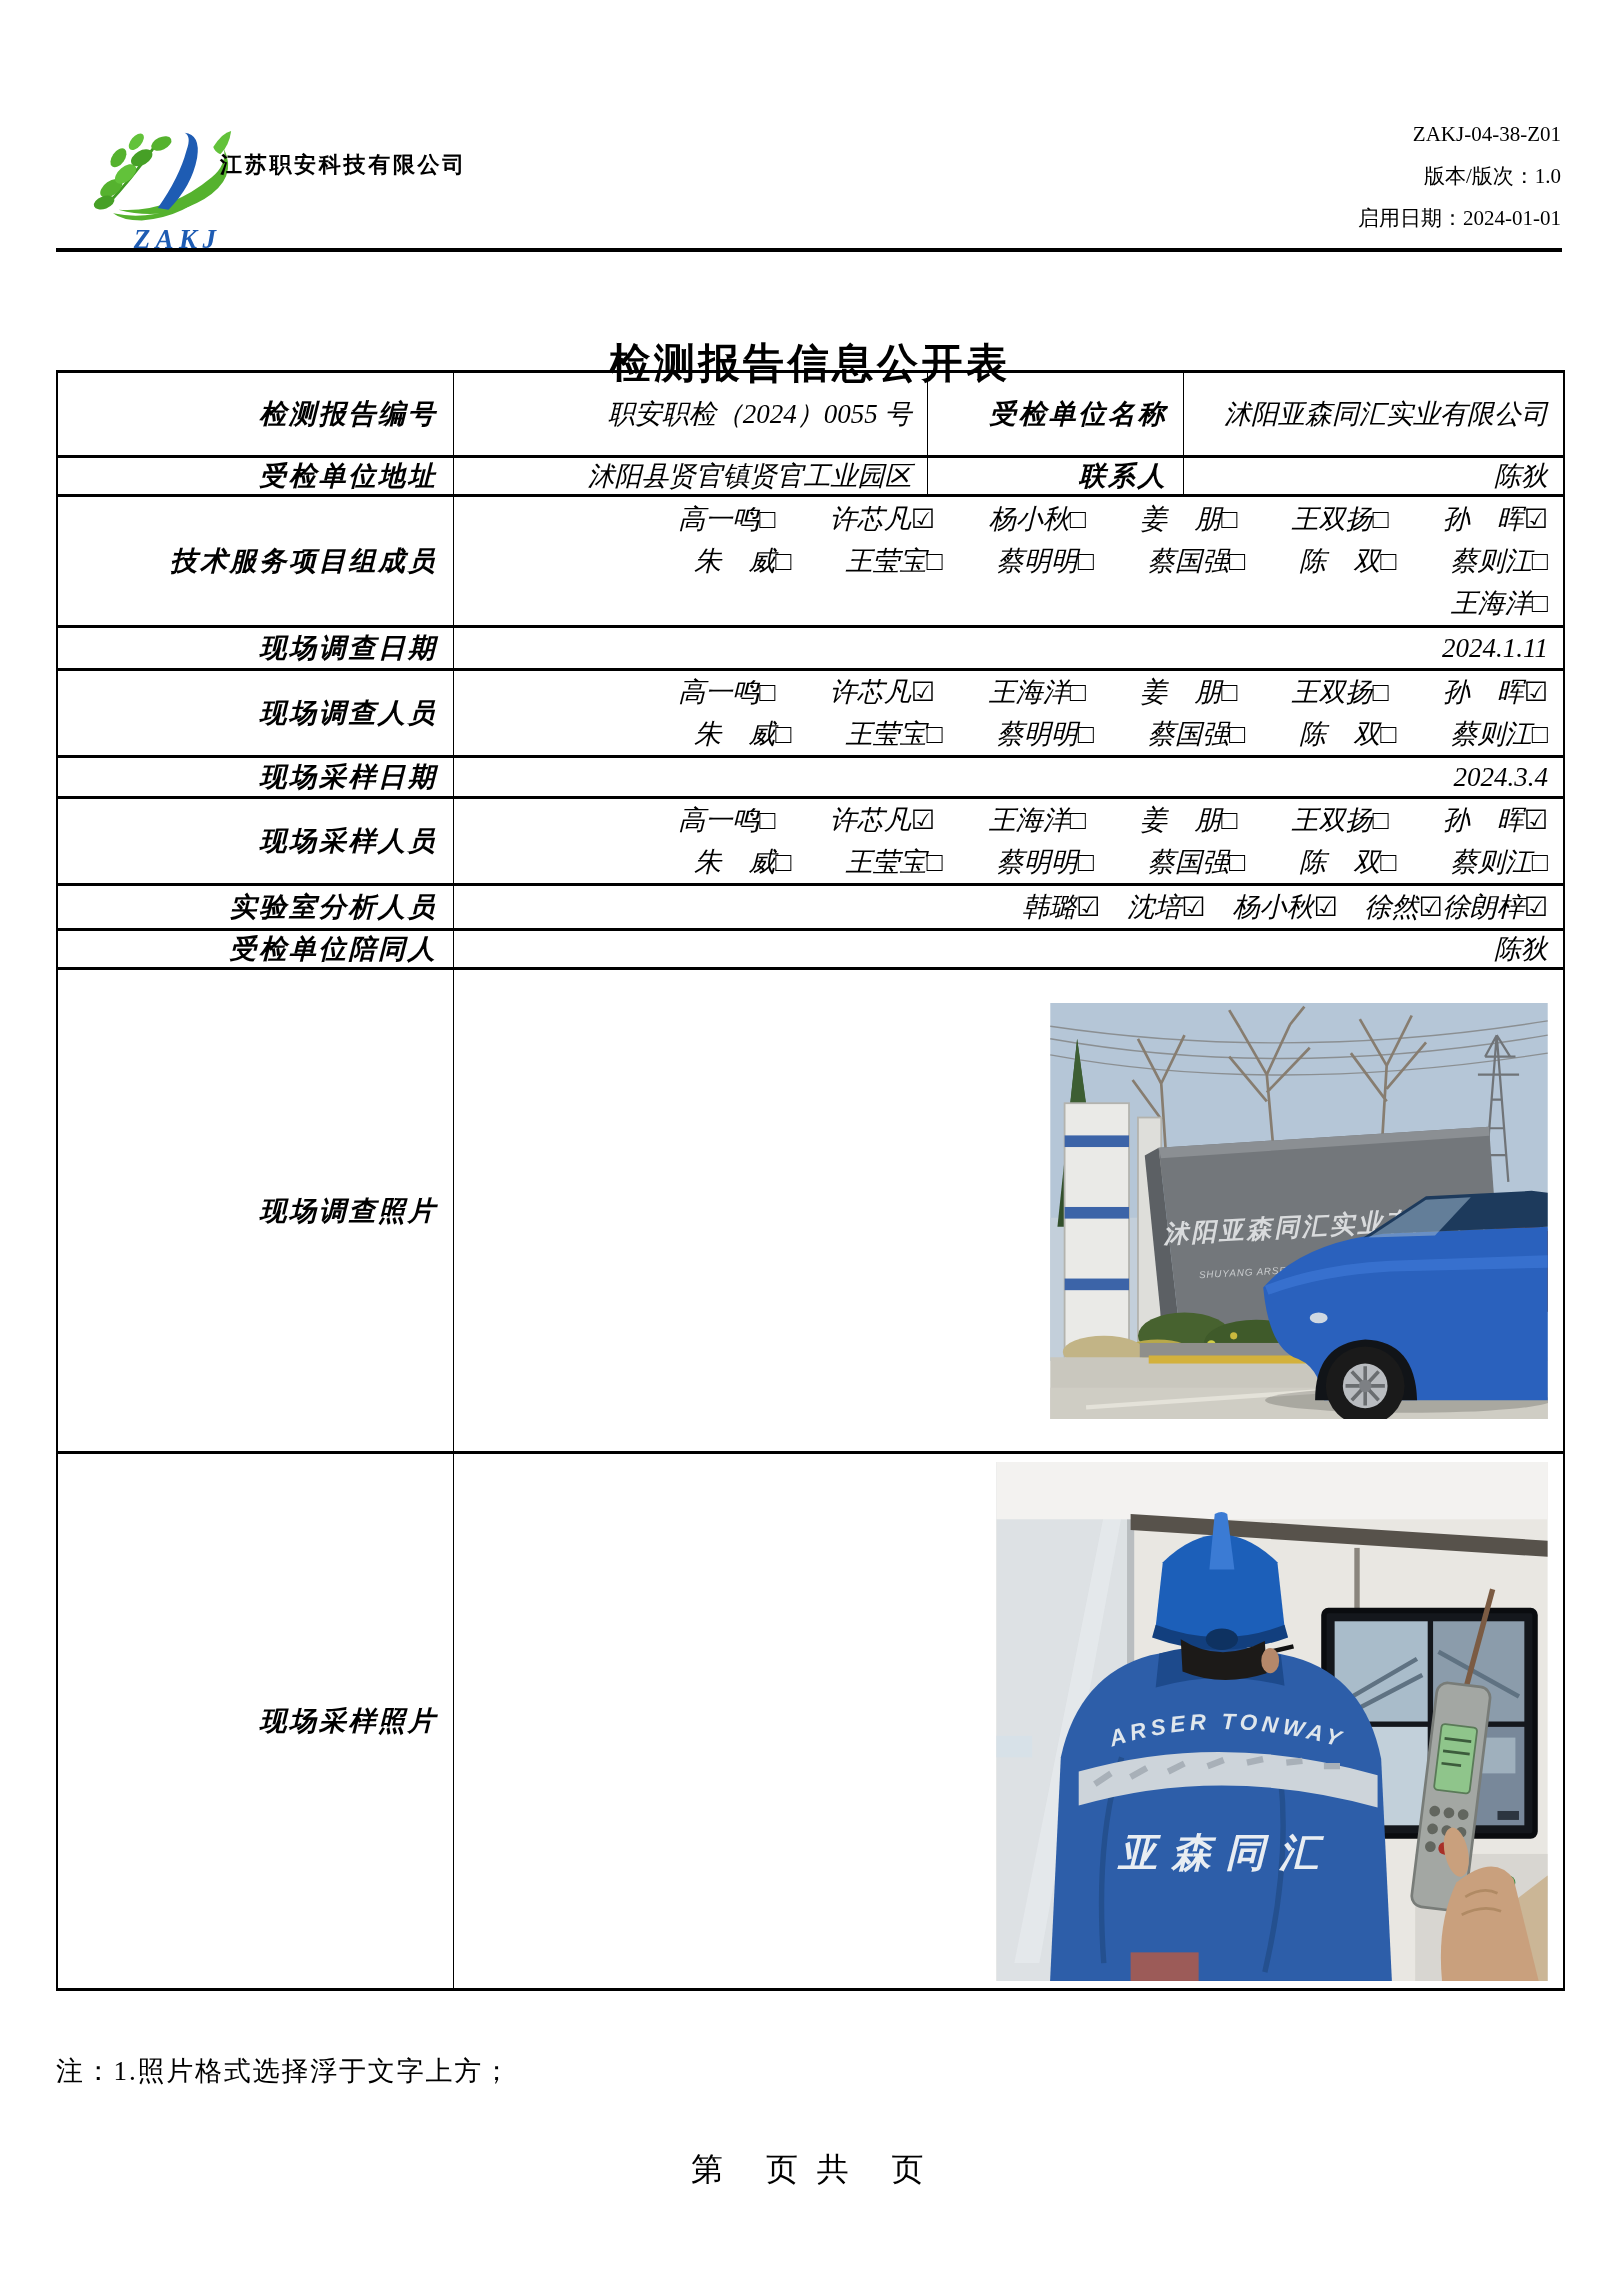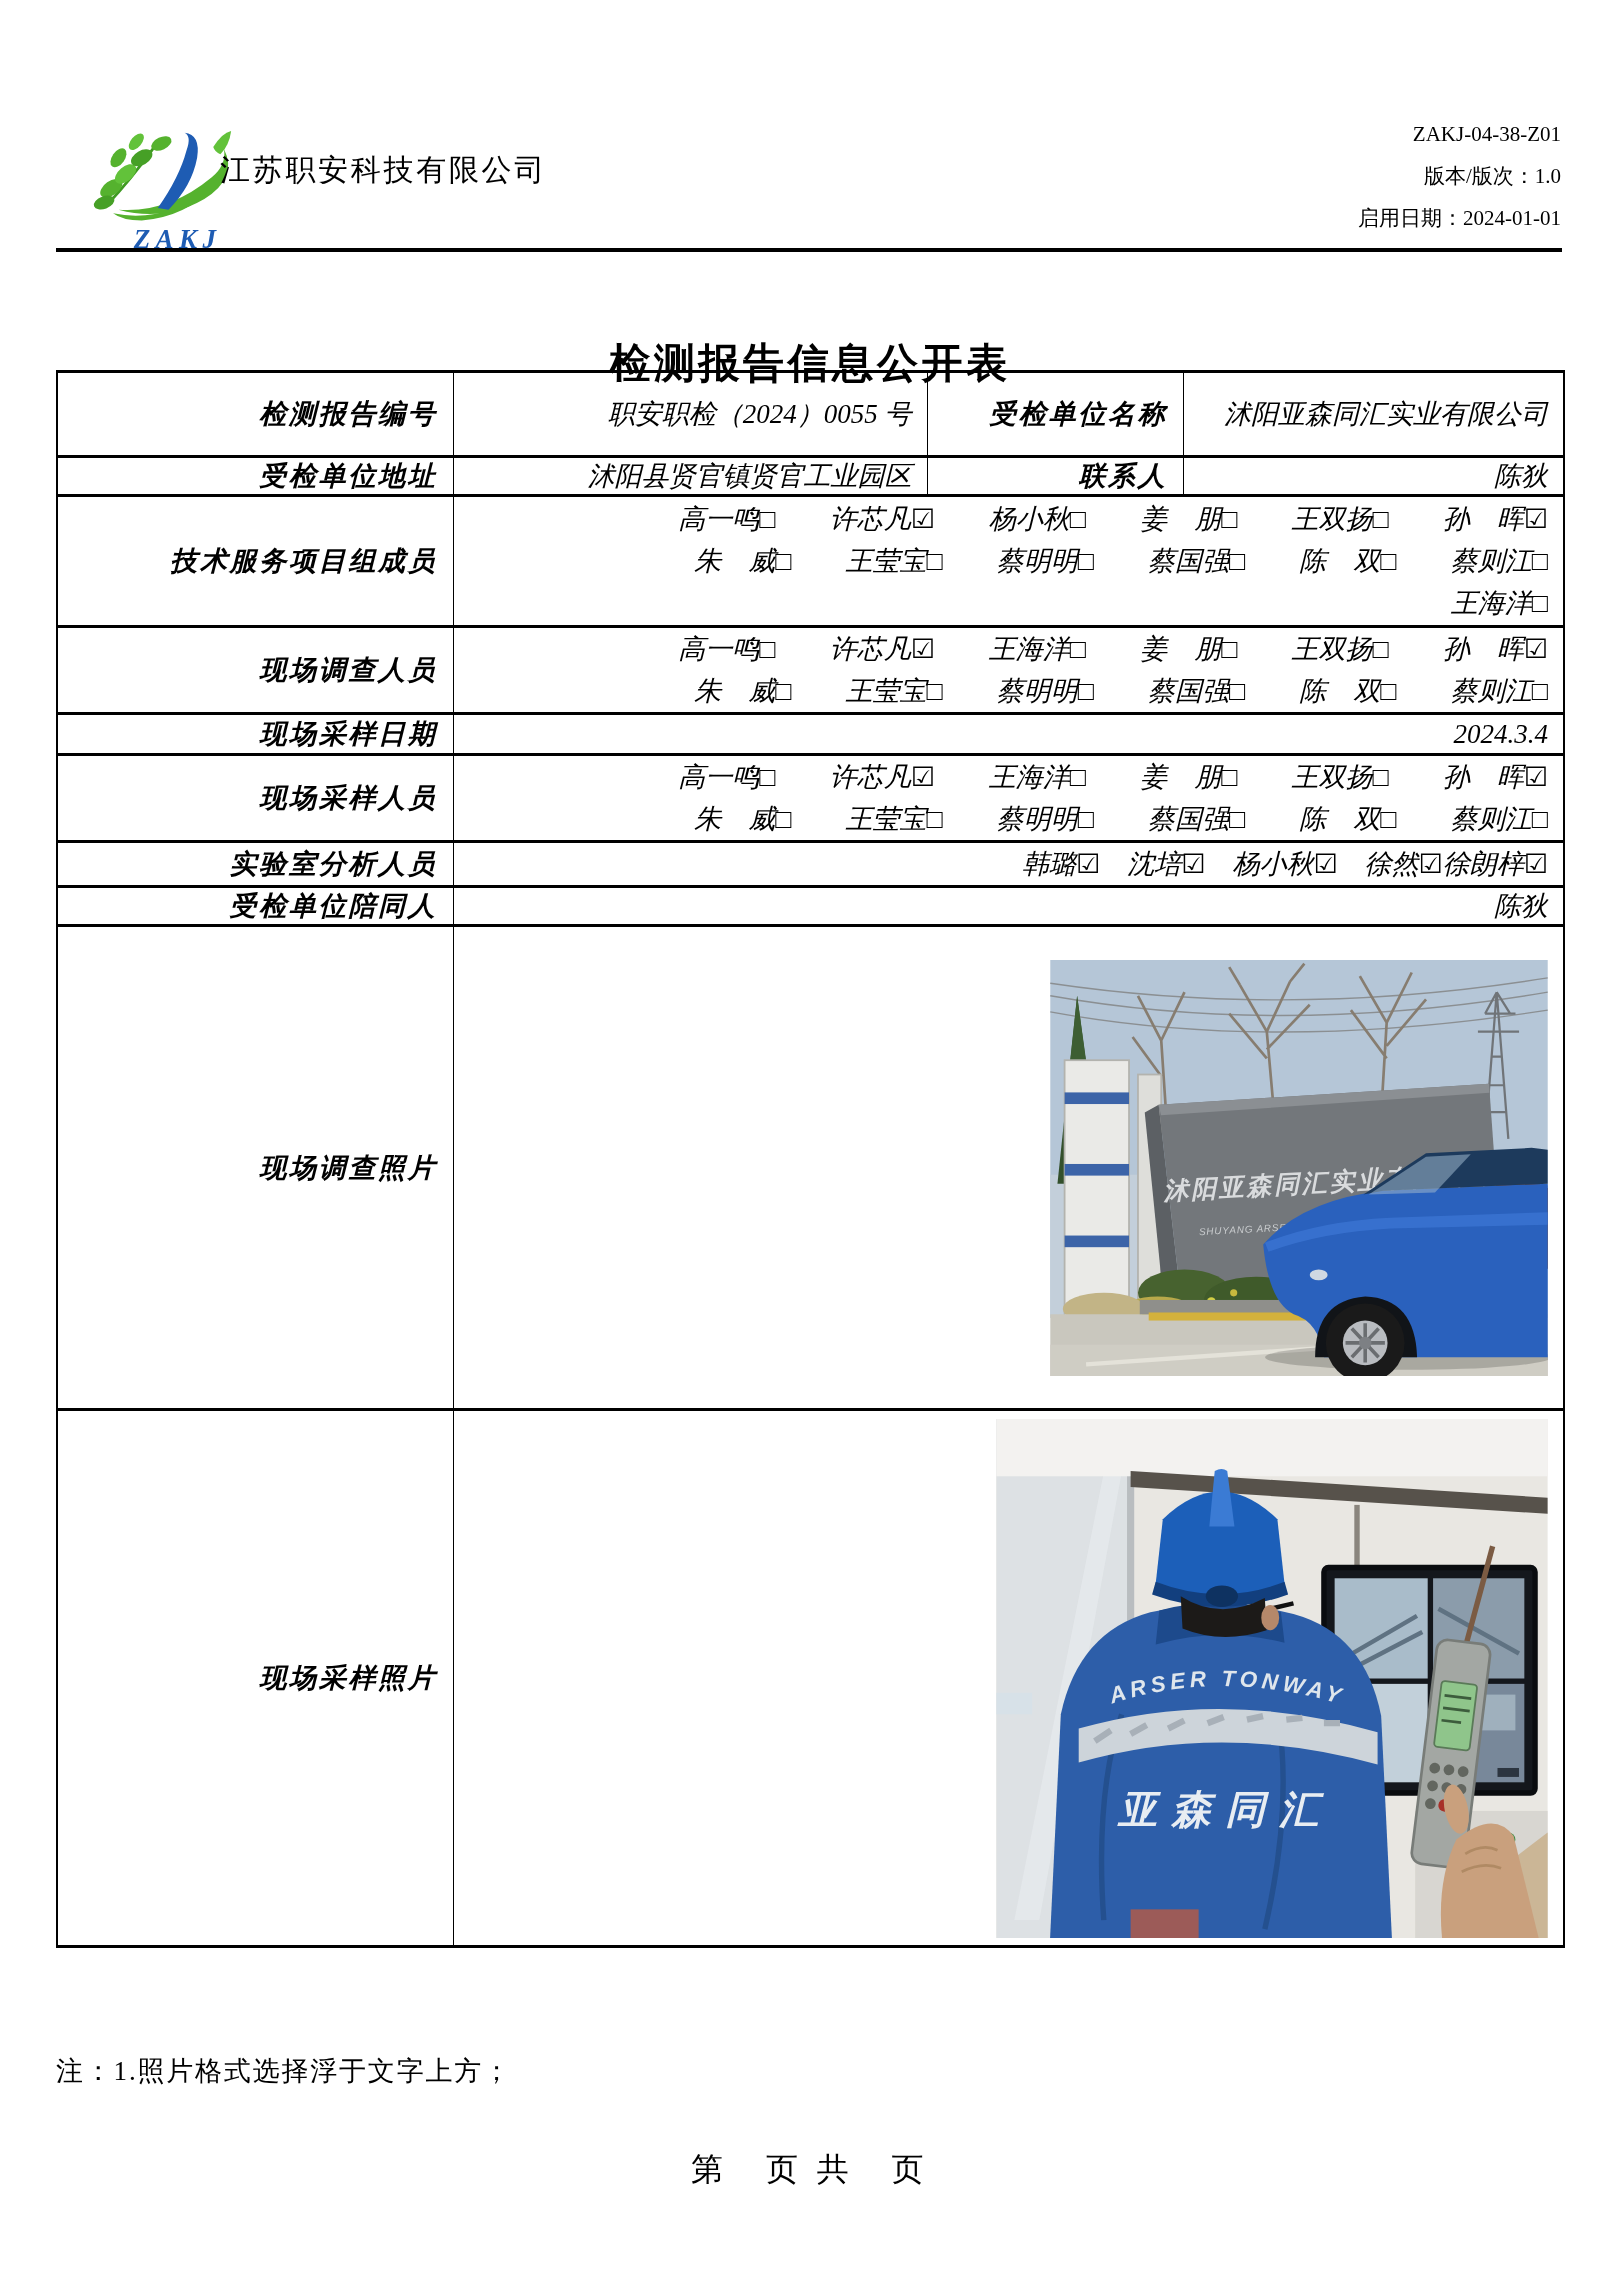--- a/index.html
+++ b/index.html
@@ -9,21 +9,21 @@
     font-family:"Liberation Serif","DejaVu Serif","DejaVu Sans",serif;
   }
   
   .logo { position:absolute; left:79px; top:131px; }
   .logo-text {
     position:absolute; left:106px; top:224px; width:143px; text-align:center;
     font-family:"Liberation Serif","DejaVu Serif",serif; font-style:italic; font-weight:bold;
     font-size:27px; letter-spacing:5.4px; color:#1e5cb3;
   }
   .company-name {
-    position:absolute; left:220px; top:150px; font-size:30px; letter-spacing:2.7px;
+    position:absolute; left:220px; top:150px; font-size:22px; letter-spacing:2.7px;font-weight:bold;
   }
   .doc-meta {
     position:absolute; right:59px; top:113px; text-align:right;
     font-size:21px; line-height:42px;
   }
   .header-rule { position:absolute; left:56px; top:248px; width:1506px; height:3.6px; background:#000; }
   
   .doc-title {
     position:absolute; left:0; top:292px; width:100%; text-align:center;
     font-family:"Liberation Sans","DejaVu Sans",sans-serif; font-weight:800;
@@ -108,20 +108,24 @@
         <td class="lbl">联系人</td>
         <td>陈狄</td>
       </tr>
       <tr style="height:131px">
         <td class="lbl">技术服务项目组成员</td>
         <td class="names" colspan="3">
           <div>高一鸣□　　许芯凡☑　　杨小秋□　　姜　朋□　　王双扬□　　孙　晖☑</div>
           <div>朱　威□　　王莹宝□　　蔡明明□　　蔡国强□　　陈　双□　　蔡则江□</div>
           <div>王海洋□</div>
         </td>
+      </tr>
+      <tr style="height:43px">
+        <td class="lbl">现场调查日期</td>
+        <td colspan="3">2024.1.11</td>
       </tr>
       <tr style="height:83px">
         <td class="lbl">现场调查人员</td>
         <td class="names" colspan="3">
           <div>高一鸣□　　许芯凡☑　　王海洋□　　姜　朋□　　王双扬□　　孙　晖☑</div>
           <div>朱　威□　　王莹宝□　　蔡明明□　　蔡国强□　　陈　双□　　蔡则江□</div>
         </td>
       </tr>
       <tr style="height:41px">
         <td class="lbl">现场采样日期</td>

